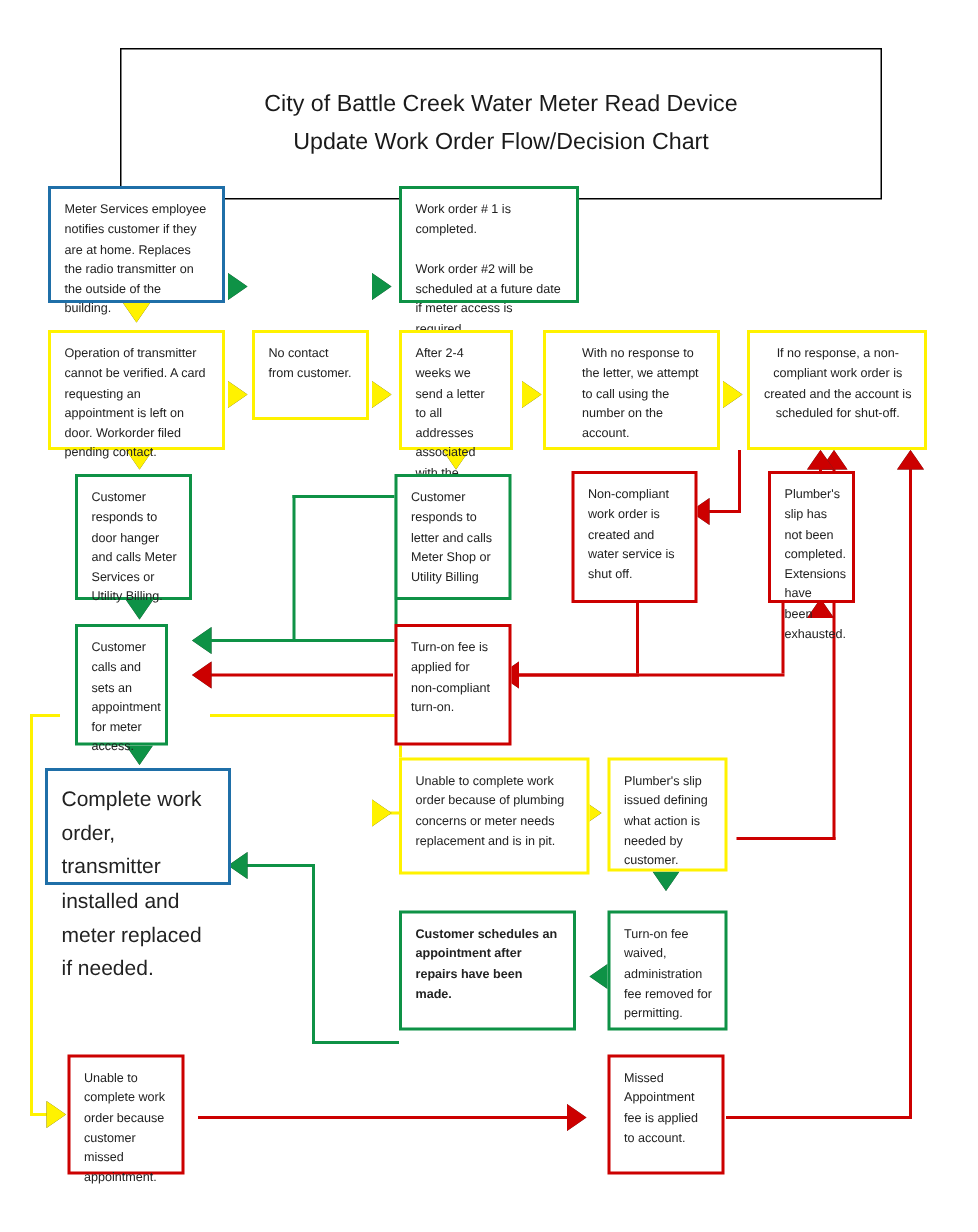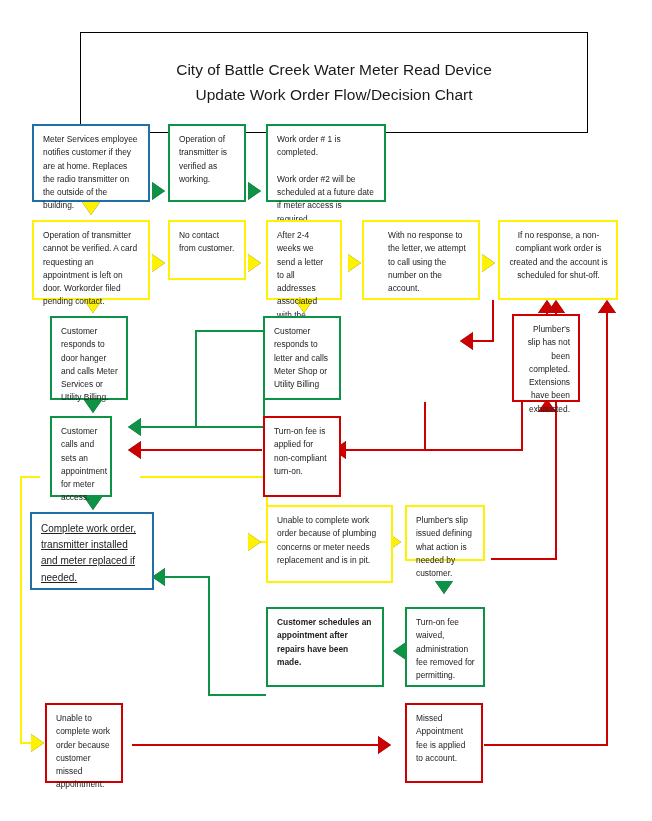--- a/index.html
+++ b/index.html
@@ -14,21 +14,21 @@
   .title-line{font-size:15.5px;color:#1a1a1a;line-height:1.55;white-space:nowrap;}
 
   .node{
     position:absolute;box-sizing:border-box;background:#fff;
     padding:7px 8px 5px 9px;
   }
   .node .txt{
     font-size:8.4px;line-height:1.58;color:#222;
     display:block;white-space:pre-line;
   }
-  .node.big .txt{font-size:10px;line-height:1.62;text-decoration:underline;}
+  .node.big .txt{font-size:14px;line-height:1.62;}
   .n-blue{border:2px solid #1F6FA8;}
   .n-green{border:2px solid #0E9246;}
   .n-yellow{border:2px solid #FFF200;}
   .n-red{border:2px solid #CC0000;}
 
   .ln{position:absolute;}
   .ln.h{height:0;border-top-width:2px;border-top-style:solid;}
   .ln.v{width:0;border-left-width:2px;border-left-style:solid;}
   .c-green{border-color:#0E9246;}
   .c-yellow{border-color:#FFF200;}
@@ -137,23 +137,20 @@
   <div class="ar right a-red outl" style="left:378px;top:736px;"></div>
 
   <div class="ln h c-red" style="left:484px;top:744px;width:124px;"></div>
   <div class="ln v c-red" style="left:606px;top:312px;height:434px;"></div>
   <div class="ar up a-red outl" style="left:598px;top:300px;"></div>
 
   <div class="node n-blue" style="left:32px;top:124px;width:118px;height:78px;">
     <span class="txt">Meter Services employee notifies customer if they are at home.  Replaces the radio transmitter on the outside of the building.</span>
   </div>
 
-  <div class="node n-green" style="left:168px;top:124px;width:78px;height:78px;">
-    <span class="txt">Operation of transmitter is verified as working.</span>
-  </div>
 
   <div class="node n-green" style="left:266px;top:124px;width:120px;height:78px;">
     <span class="txt">Work order # 1 is completed.
 
 Work order #2 will be scheduled at a future date if meter access is required.</span>
   </div>
 
   <div class="node n-yellow" style="left:32px;top:220px;width:118px;height:80px;">
     <span class="txt">Operation of transmitter cannot be verified.  A card requesting an appointment is left on door.  Workorder filed pending contact.</span>
   </div>
@@ -175,42 +172,45 @@
   </div>
 
   <div class="node n-green" style="left:50px;top:316px;width:78px;height:84px;">
     <span class="txt">Customer responds to door hanger and calls Meter Services or Utility Billing.</span>
   </div>
 
   <div class="node n-green" style="left:263px;top:316px;width:78px;height:84px;">
     <span class="txt">Customer responds to letter and calls Meter Shop or Utility Billing</span>
   </div>
 
-
-  <div class="node n-red" style="left:512px;top:314px;width:68px;height:88px;text-align:right;">
+  <div class="node n-red" style="left:381px;top:314px;width:84px;height:88px;">
+    <span class="txt">Non-compliant work order is created and water service is shut off.</span>
+  </div>
+
+  <div class="node n-red" style="left:512px;top:314px;width:58px;height:88px;">
     <span class="txt">Plumber's slip has not been completed. Extensions have been exhausted.</span>
   </div>
 
   <div class="node n-green" style="left:50px;top:416px;width:62px;height:81px;">
     <span class="txt">Customer calls and sets an appointment for meter access.</span>
   </div>
 
   <div class="node n-red" style="left:263px;top:416px;width:78px;height:81px;">
     <span class="txt">Turn-on fee is applied for non-compliant turn-on.</span>
   </div>
 
   <div class="node n-blue big" style="left:30px;top:512px;width:124px;height:78px;">
     <span class="txt">Complete work order, transmitter installed and meter replaced if needed.</span>
   </div>
 
   <div class="node n-yellow" style="left:266px;top:505px;width:127px;height:78px;">
     <span class="txt">Unable to complete work order because of plumbing concerns or meter needs replacement and is in pit.</span>
   </div>
 
-  <div class="node n-yellow" style="left:405px;top:505px;width:80px;height:56px;">
+  <div class="node n-yellow" style="left:405px;top:505px;width:80px;height:76px;">
     <span class="txt">Plumber's slip issued defining what action is needed by customer.</span>
   </div>
 
   <div class="node n-green" style="left:266px;top:607px;width:118px;height:80px;font-weight:bold;">
     <span class="txt">Customer schedules an appointment after repairs have been made.</span>
   </div>
 
   <div class="node n-green" style="left:405px;top:607px;width:80px;height:80px;">
     <span class="txt">Turn-on fee waived, administration fee removed for permitting.</span>
   </div>

